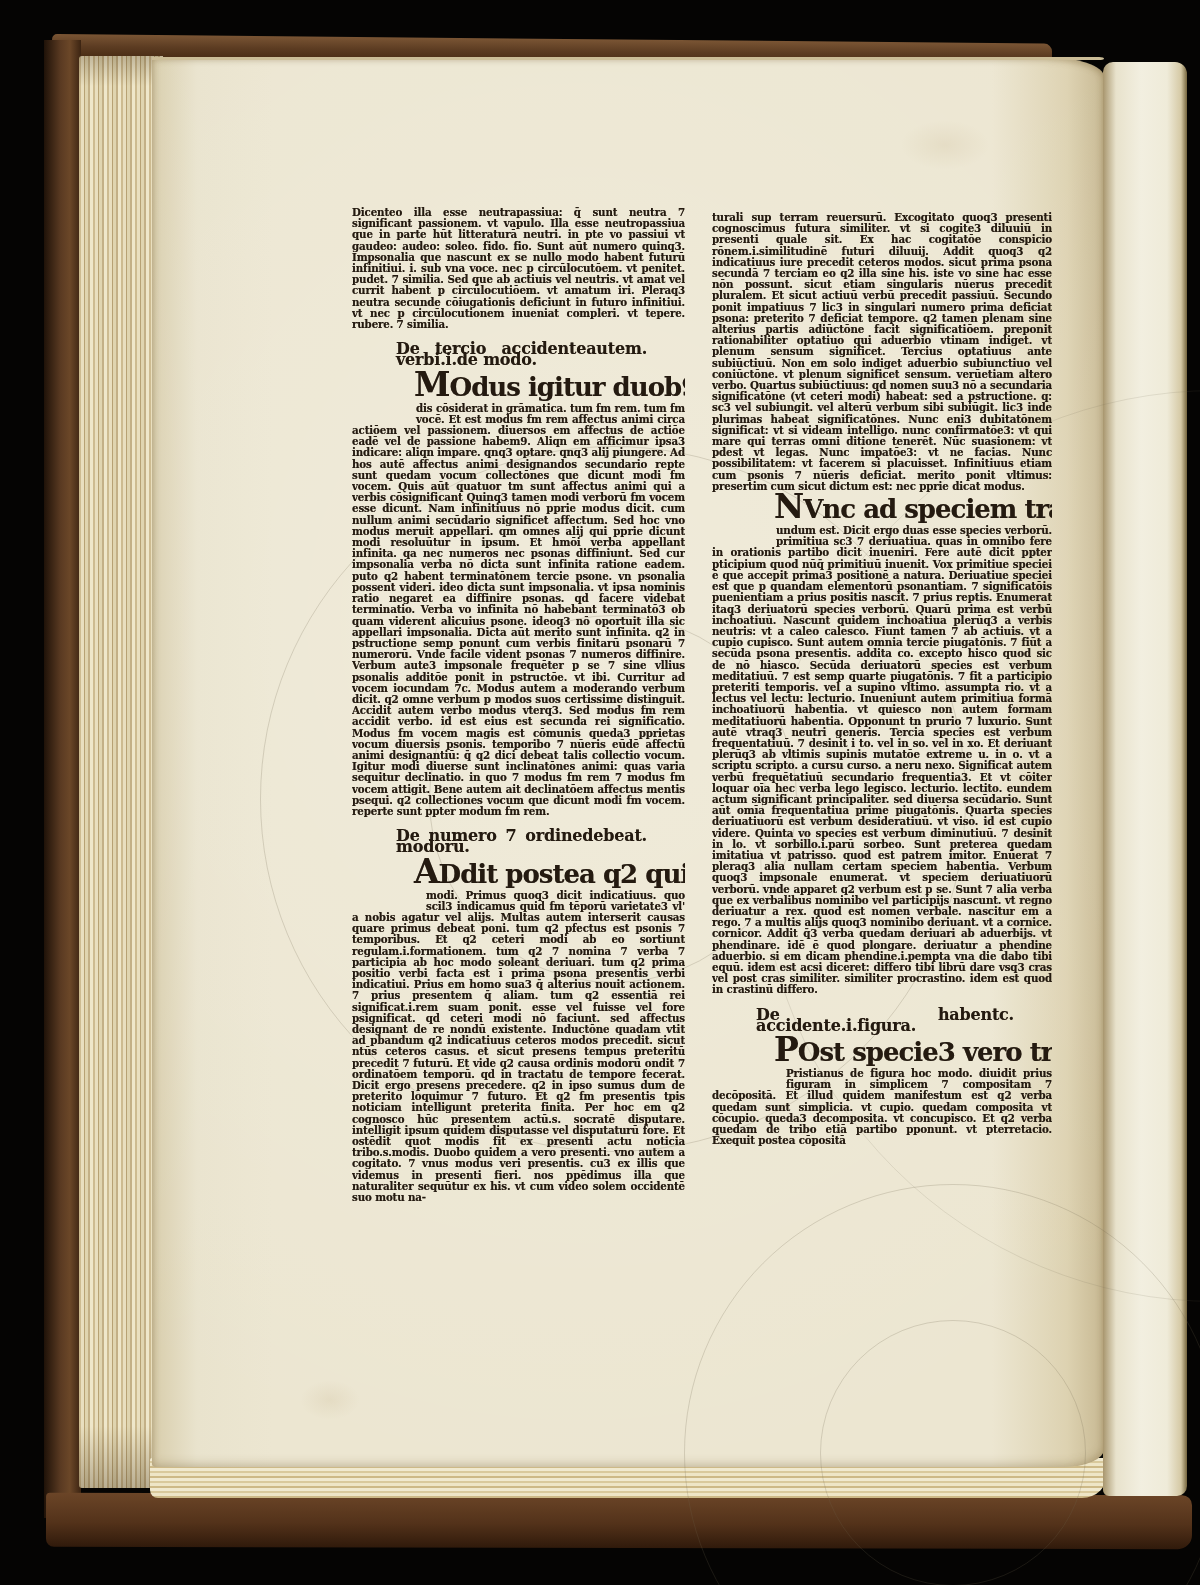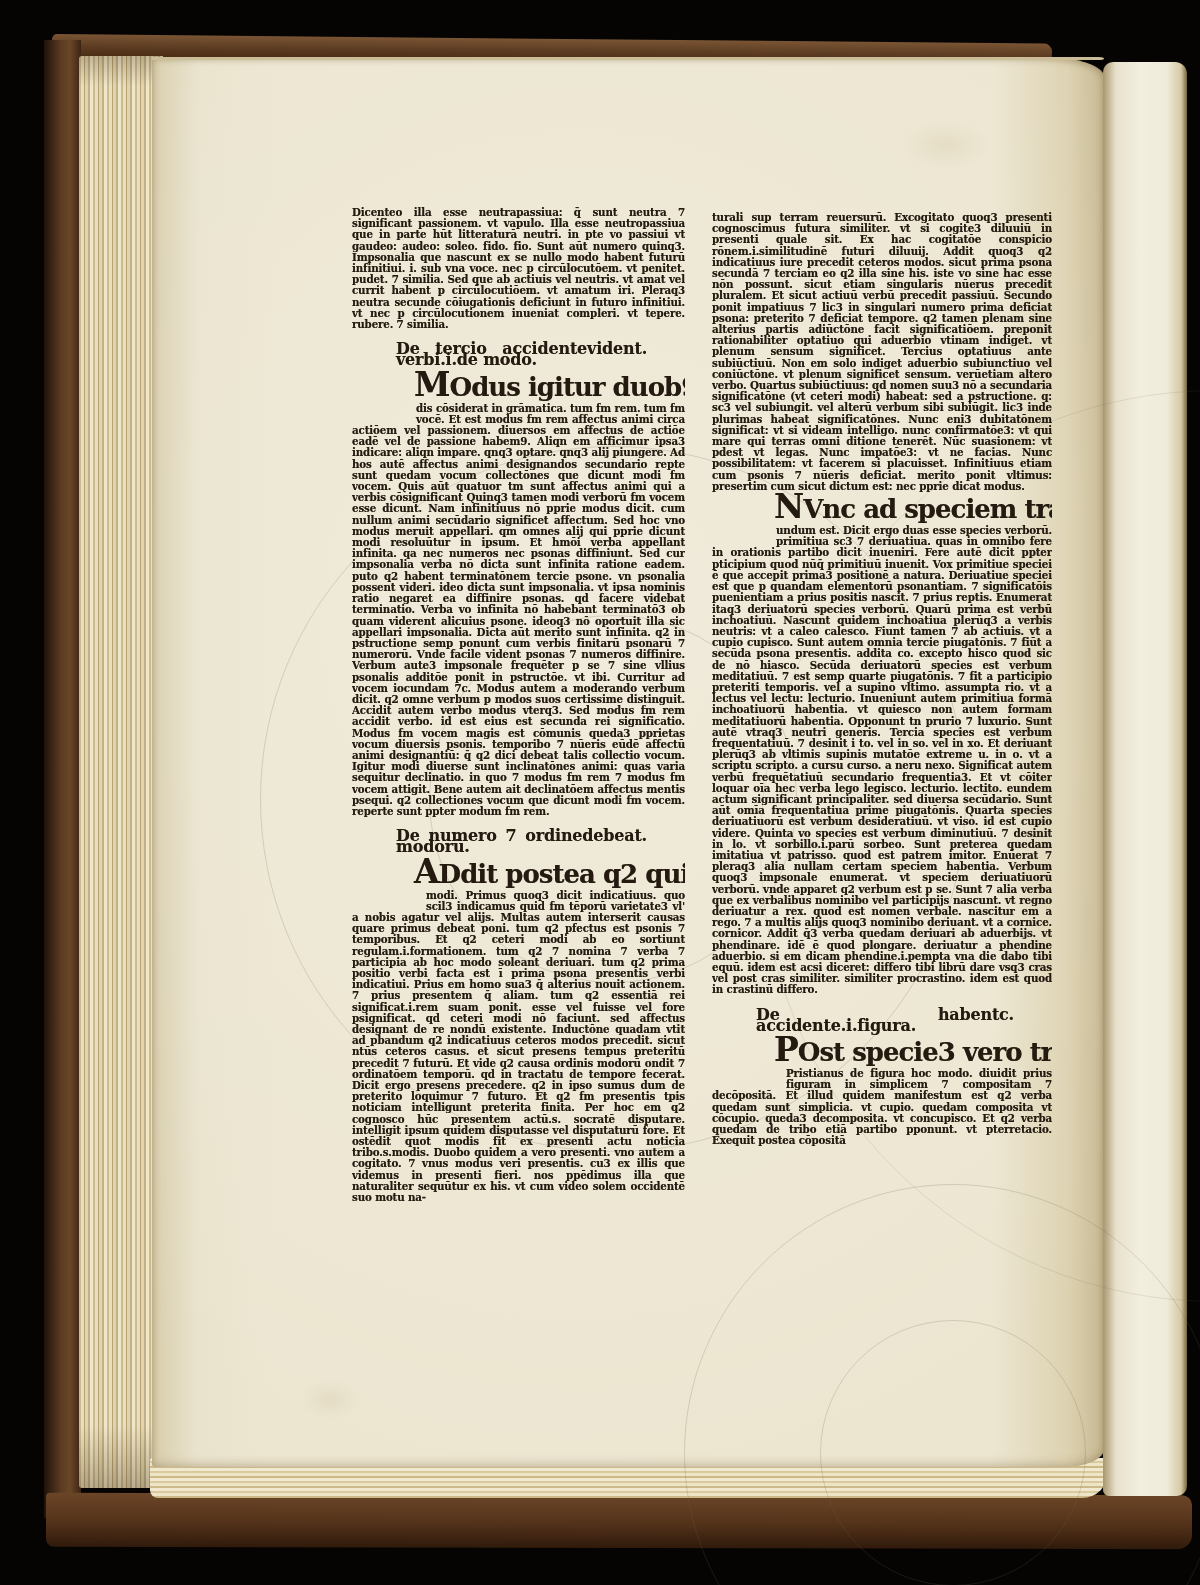--- a/index.html
+++ b/index.html
@@ -79,21 +79,21 @@
   <div class="stamp" style="left:820px;top:1320px;width:264px;height:264px;"></div>
   <div class="stamp faint" style="left:760px;top:390px;width:910px;height:910px;"></div>
 
   <div class="blem" style="left:300px;top:1380px;width:60px;height:40px;background:radial-gradient(ellipse,rgba(160,130,70,.10),rgba(0,0,0,0) 70%);"></div>
   <div class="blem" style="left:900px;top:120px;width:90px;height:50px;background:radial-gradient(ellipse,rgba(160,130,70,.10),rgba(0,0,0,0) 70%);"></div>
 
   <div class="text-col" id="col-left">
       <p class="body-para">Dicenteo illa esse neutrapassiua: q̄ sunt neutra 7 significant passionem. vt vapulo. Illa esse neutropassiua que in parte hūt litteraturā neutri. in pte vo passiui vt gaudeo: audeo: soleo. fido. fio. Sunt aūt numero quinq3. Impsonalia que nascunt ex se nullo modo habent futurū infinitiui. i. sub vna voce. nec p circūlocutōem. vt penitet. pudet. 7 similia. Sed que ab actiuis vel neutris. vt amat vel currit habent p circūlocutiōem. vt amatum iri. Pleraq3 neutra secunde cōiugationis deficiunt in futuro infinitiui. vt nec p circūlocutionem inueniat compleri. vt tepere. rubere. 7 similia.</p>
       <div class="chapter-heading">
         <span>De tercio accidente verbi.i.de modo.</span>
-        <span>vident.</span>
+        <span>autem.</span>
       </div>
       <div class="incipit" style="padding-left: 62px;"><span class="incipit-initial">M</span><span>Odus igitur duob9 mo/</span></div>
       <p class="body-para"><span class="indent-float" style="width: 64px; height: 22.4px;"></span>dis cōsiderat in grāmatica. tum fm rem. tum fm vocē. Et est modus fm rem affectus animi circa actiōem vel passionem. diuersos em affectus de actiōe eadē vel de passione habem9. Aliqn em afficimur ipsa3 indicare: aliqn impare. qnq3 optare. qnq3 alij piungere. Ad hos autē affectus animi designandos secundario repte sunt quedam vocum collectōnes que dicunt modi fm vocem. Quis aūt quatuor tm sunt affectus animi qui a verbis cōsignificant Quinq3 tamen modi verborū fm vocem esse dicunt. Nam infinitiuus nō pprie modus dicit. cum nullum animi secūdario significet affectum. Sed hoc vno modus meruit appellari. qm omnes alij qui pprie dicunt modi resoluūtur in ipsum. Et hmōi verba appellant infinita. qa nec numeros nec psonas diffiniunt. Sed cur impsonalia verba nō dicta sunt infinita ratione eadem. puto q2 habent terminatōnem tercie psone. vn psonalia possent videri. ideo dicta sunt impsonalia. vt ipsa nominis ratio negaret ea diffinire psonas. qd facere videbat terminatio. Verba vo infinita nō habebant terminatō3 ob quam viderent alicuius psone. ideoq3 nō oportuit illa sic appellari impsonalia. Dicta aūt merito sunt infinita. q2 in pstructione semp ponunt cum verbis finitarū psonarū 7 numerorū. Vnde facile vident psonas 7 numeros diffinire. Verbum aute3 impsonale frequēter p se 7 sine vllius psonalis additōe ponit in pstructōe. vt ibi. Curritur ad vocem iocundam 7c. Modus autem a moderando verbum dicit. q2 omne verbum p modos suos certissime distinguit. Accidit autem verbo modus vterq3. Sed modus fm rem accidit verbo. id est eius est secunda rei significatio. Modus fm vocem magis est cōmunis queda3 pprietas vocum diuersis psonis. temporibo 7 nūeris eūdē affectū animi designantiū: q̄ q2 dici debeat talis collectio vocum. Igitur modi diuerse sunt inclinatōnes animi: quas varia sequitur declinatio. in quo 7 modus fm rem 7 modus fm vocem attigit. Bene autem ait declinatōem affectus mentis psequi. q2 collectiones vocum que dicunt modi fm vocem. reperte sunt ppter modum fm rem.</p>
       <div class="chapter-heading">
         <span>De numero 7 ordine modorū.</span>
         <span>debeat.</span>
       </div>
       <div class="incipit" style="padding-left: 62px;"><span class="incipit-initial">A</span><span>Ddit postea q2 quiq3 sūt</span></div>
       <p class="body-para"><span class="indent-float" style="width: 74px; height: 22.4px;"></span>modi. Primus quoq3 dicit indicatiuus. quo scil3 indicamus quid fm tēporū varietate3 vl' a nobis agatur vel alijs. Multas autem interserit causas quare primus debeat poni. tum q2 pfectus est psonis 7 temporibus. Et q2 ceteri modi ab eo sortiunt regulam.i.formationem. tum q2 7 nomina 7 verba 7 participia ab hoc modo soleant deriuari. tum q2 prima positio verbi facta est ī prima psona presentis verbi indicatiui. Prius em homo sua3 q̄ alterius nouit actionem. 7 prius presentem q̄ aliam. tum q2 essentiā rei significat.i.rem suam ponit. esse vel fuisse vel fore psignificat. qd ceteri modi nō faciunt. sed affectus designant de re nondū existente. Inductōne quadam vtit ad pbandum q2 indicatiuus ceteros modos precedit. sicut ntūs ceteros casus. et sicut presens tempus preteritū precedit 7 futurū. Et vide q2 causa ordinis modorū ondit 7 ordinatōem temporū. qd in tractatu de tempore fecerat. Dicit ergo presens precedere. q2 in ipso sumus dum de preterito loquimur 7 futuro. Et q2 fm presentis tpis noticiam intelligunt preterita finita. Per hoc em q2 cognosco hūc presentem actū.s. socratē disputare. intelligit ipsum quidem disputasse vel disputaturū fore. Et ostēdit quot modis fit ex presenti actu noticia tribo.s.modis. Duobo quidem a vero presenti. vno autem a cogitato. 7 vnus modus veri presentis. cu3 ex illis que videmus in presenti fieri. nos ppēdimus illa que naturaliter sequūtur ex his. vt cum video solem occidentē suo motu na-</p>
     </div>

